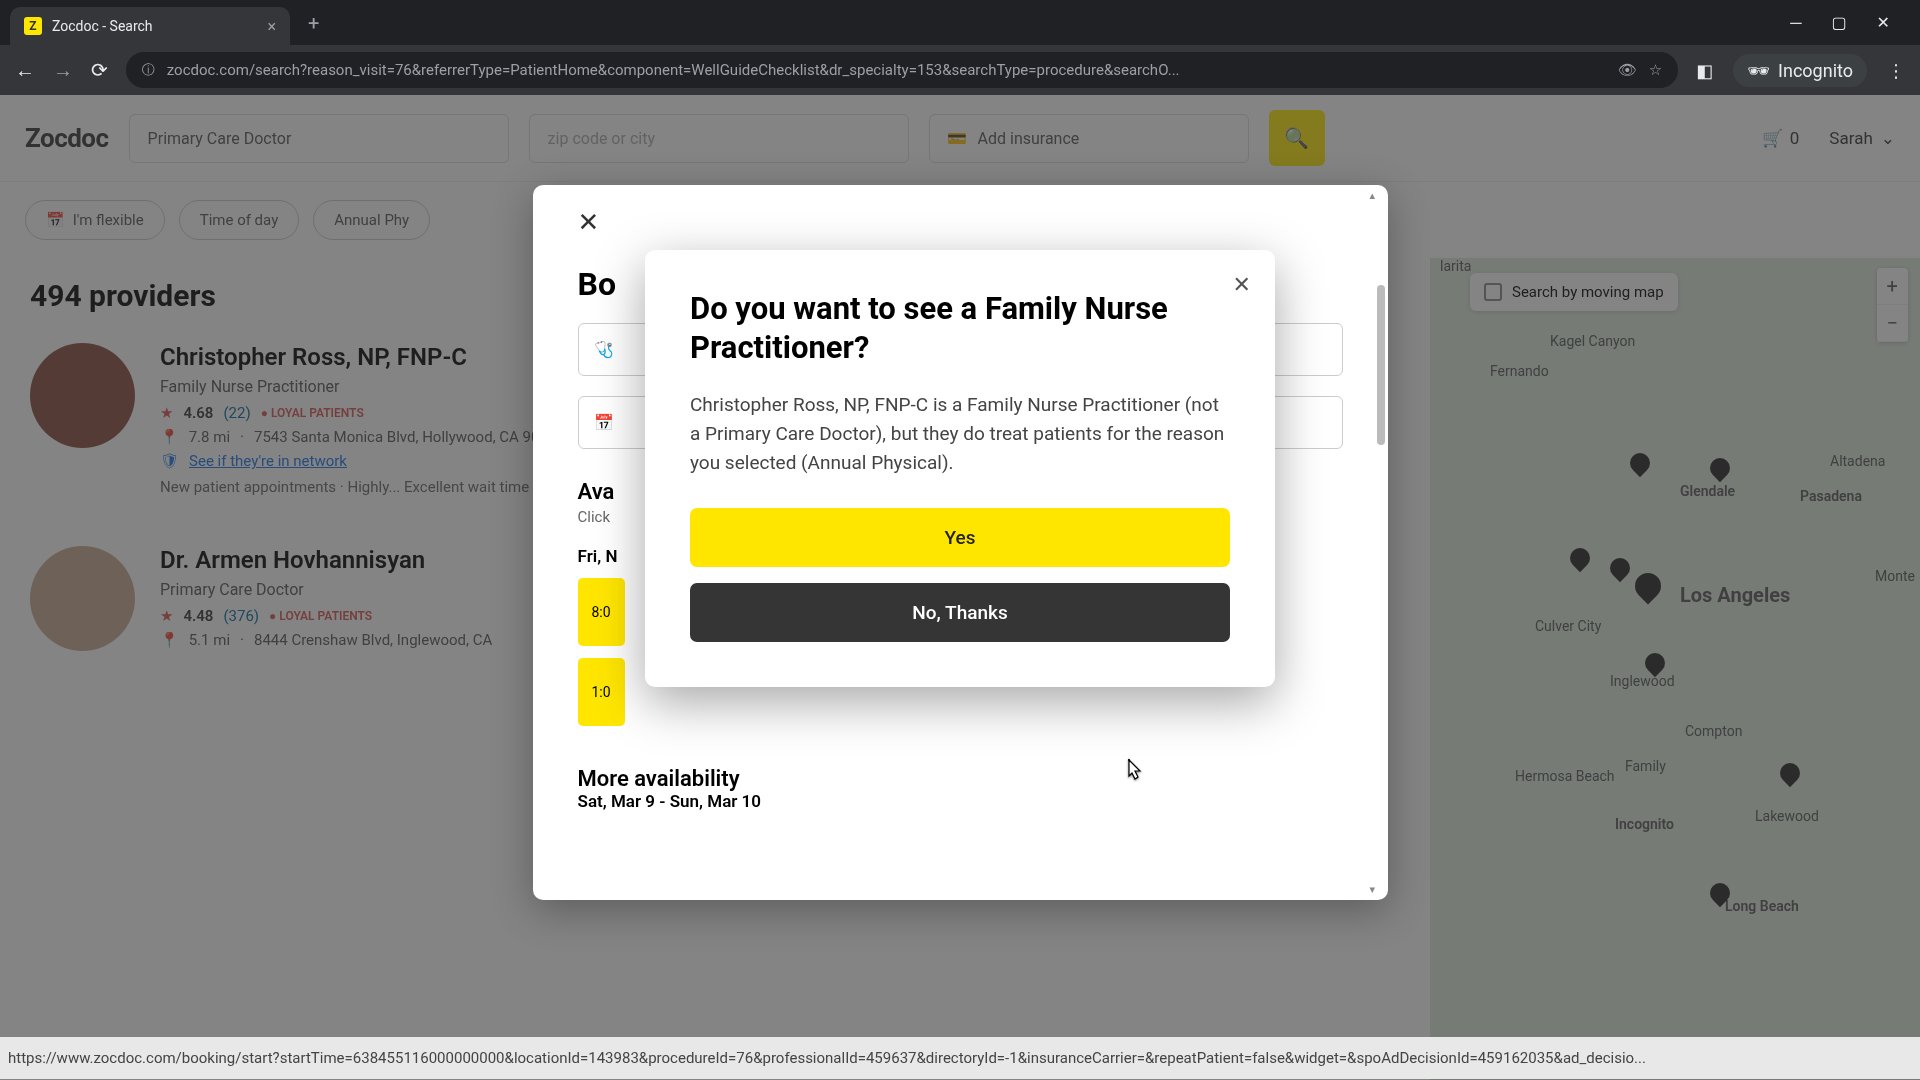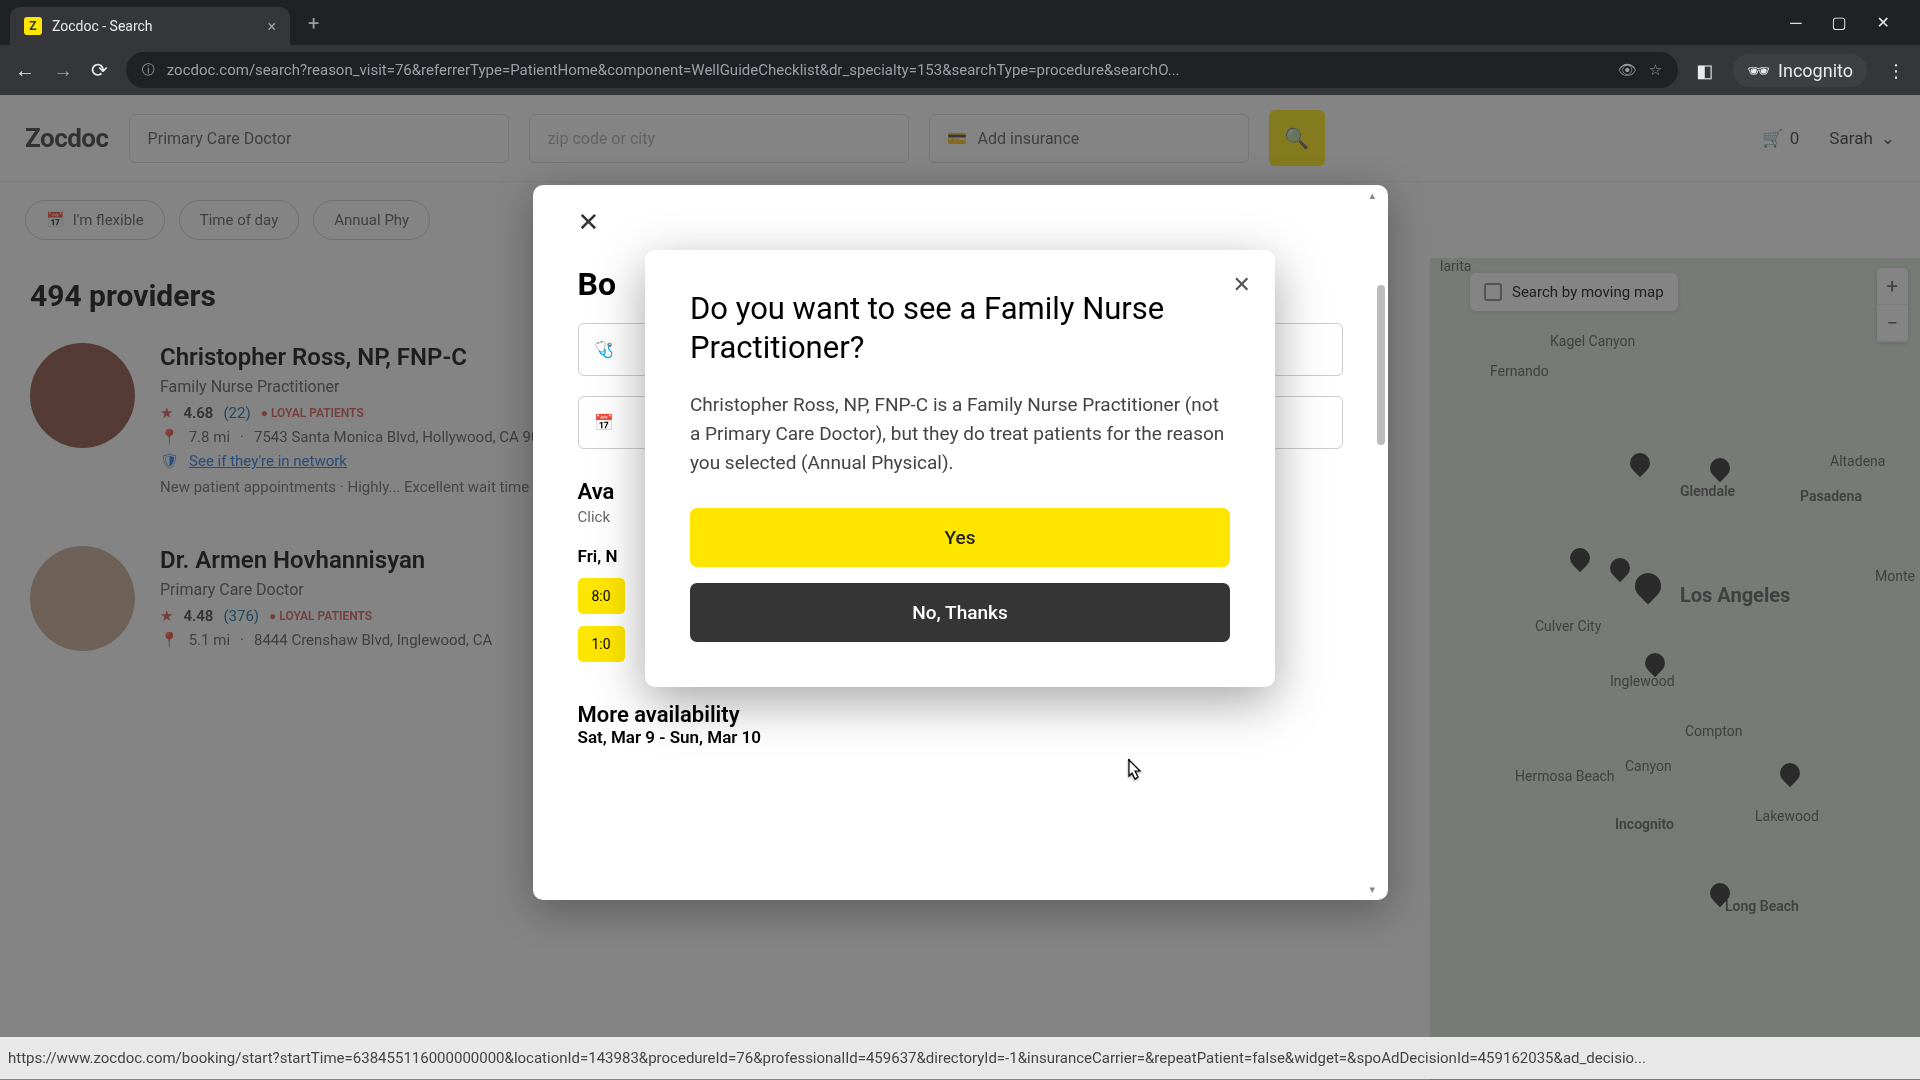--- a/index.html
+++ b/index.html
@@ -72,32 +72,32 @@
 
 .modal-overlay { position: absolute; inset: 0; z-index: 100; display: flex; align-items: flex-start; justify-content: center; padding-top: 185px; pointer-events:none;}
 .booking-modal { width: 855px; height: 715px; background: #fff; border-radius: 10px; padding: 35px 45px; position: relative; box-shadow: 0 10px 40px rgba(0,0,0,0.3); pointer-events:auto; overflow:hidden;}
 .bm-close { position: absolute; top: 22px; left: 45px; font-size: 26px; color: #333; cursor: pointer; }
 .bm-title { font-size: 32px; font-weight: 700; margin-top: 45px; }
 .bm-field { border:1px solid #ccc; border-radius:6px; padding:16px; margin-top:20px; display:flex; gap:12px; align-items:center; font-size:16px;}
 .bm-avail-h { font-size:22px; font-weight:600; margin-top:30px;}
 .bm-avail-sub { font-size:15px; color:#666; margin-top:4px;}
 .bm-day { font-size:17px; font-weight:600; margin-top:20px;}
 .time-slots { display:flex; gap:10px; margin-top:12px;}
-.slot { background:#ffe600; padding:10px 14px; border-radius:5px; font-size:14px;}
+.slot { background:#ffe600; padding:26px 14px; border-radius:5px; font-size:14px;}
 .bm-more { font-size:22px; font-weight:600; margin-top:40px;}
 .bm-daterange { font-size:17px; font-weight:600; margin-top:0;}
 .bm-scroll-ind { position:absolute; right:4px; top:4px; bottom:4px; width:14px;}
 .bm-scroll-ind::before { content:'▴'; position:absolute; top:0; font-size:11px; color:#888;}
 .bm-scroll-ind::after { content:'▾'; position:absolute; bottom:0; font-size:11px; color:#888;}
 .bm-scrollbar-thumb { position:absolute; right:3px; top:100px; width:8px; height:160px; background:#bbb; border-radius:4px;}
 
 
 .inner-modal { position: absolute; z-index: 200; top: 250px; left: 50%; transform: translateX(-50%); width: 630px; background: #fff; border-radius: 10px; padding: 40px 45px 45px; box-shadow: 0 15px 50px rgba(0,0,0,0.35); }
 .im-close { position: absolute; top: 22px; right: 24px; font-size: 22px; color: #555; cursor: pointer; }
-.im-title { font-size: 31px; font-weight: 400; line-height: 1.25; margin-bottom: 22px; padding-right: 30px;}
+.im-title { font-size: 31px; font-weight: 700; line-height: 1.25; margin-bottom: 22px; padding-right: 30px;}
 .im-body { font-size: 19px; color: #444; line-height: 1.55; margin-bottom: 30px; }
 .im-btn { width: 100%; padding: 18px; border-radius: 7px; font-size: 19px; font-weight: 500; text-align: center; cursor: pointer; margin-bottom: 16px; }
 .im-yes { background: #ffe600; color: #222; }
 .im-no { background: #353535; color: #fff; margin-bottom:0; position:relative;}
 
 
 .cursor { position: absolute; z-index: 300; top: 758px; left: 1121px; font-size: 22px; color: #000; pointer-events:none;}
 .cursor svg { filter: drop-shadow(0 1px 1px rgba(0,0,0,0.5));}
 
 
@@ -236,21 +236,21 @@
       <span class="map-label" style="top:75px;left:120px">Kagel Canyon</span>
       <span class="map-label" style="top:105px;left:60px">Fernando</span>
       <span class="map-label" style="top:195px;left:400px">Altadena</span>
       <span class="map-label" style="top:225px;left:250px;font-weight:600">Glendale</span>
       <span class="map-label" style="top:230px;left:370px;font-weight:600">Pasadena</span>
       <span class="map-label" style="top:310px;left:445px">Monte</span>
       <span class="map-label" style="top:325px;left:250px;font-weight:700;font-size:20px">Los Angeles</span>
       <span class="map-label" style="top:360px;left:105px">Culver City</span>
       <span class="map-label" style="top:415px;left:180px">Inglewood</span>
       <span class="map-label" style="top:465px;left:255px">Compton</span>
-      <span class="map-label" style="top:500px;left:195px">Canyon</span>
+      <span class="map-label" style="top:500px;left:195px">Family</span>
       <span class="map-label" style="top:510px;left:85px">Hermosa Beach</span>
       <span class="map-label" style="top:558px;left:185px;font-weight:600">Incognito</span>
       <span class="map-label" style="top:550px;left:325px">Lakewood</span>
       <span class="map-label" style="top:640px;left:295px;font-weight:600">Long Beach</span>
       <div class="map-pin" style="top:195px;left:200px"></div>
       <div class="map-pin" style="top:200px;left:280px"></div>
       <div class="map-pin" style="top:290px;left:140px"></div>
       <div class="map-pin" style="top:300px;left:180px"></div>
       <div class="map-pin" style="top:315px;left:205px;width:26px;height:26px"></div>
       <div class="map-pin" style="top:395px;left:215px"></div>

